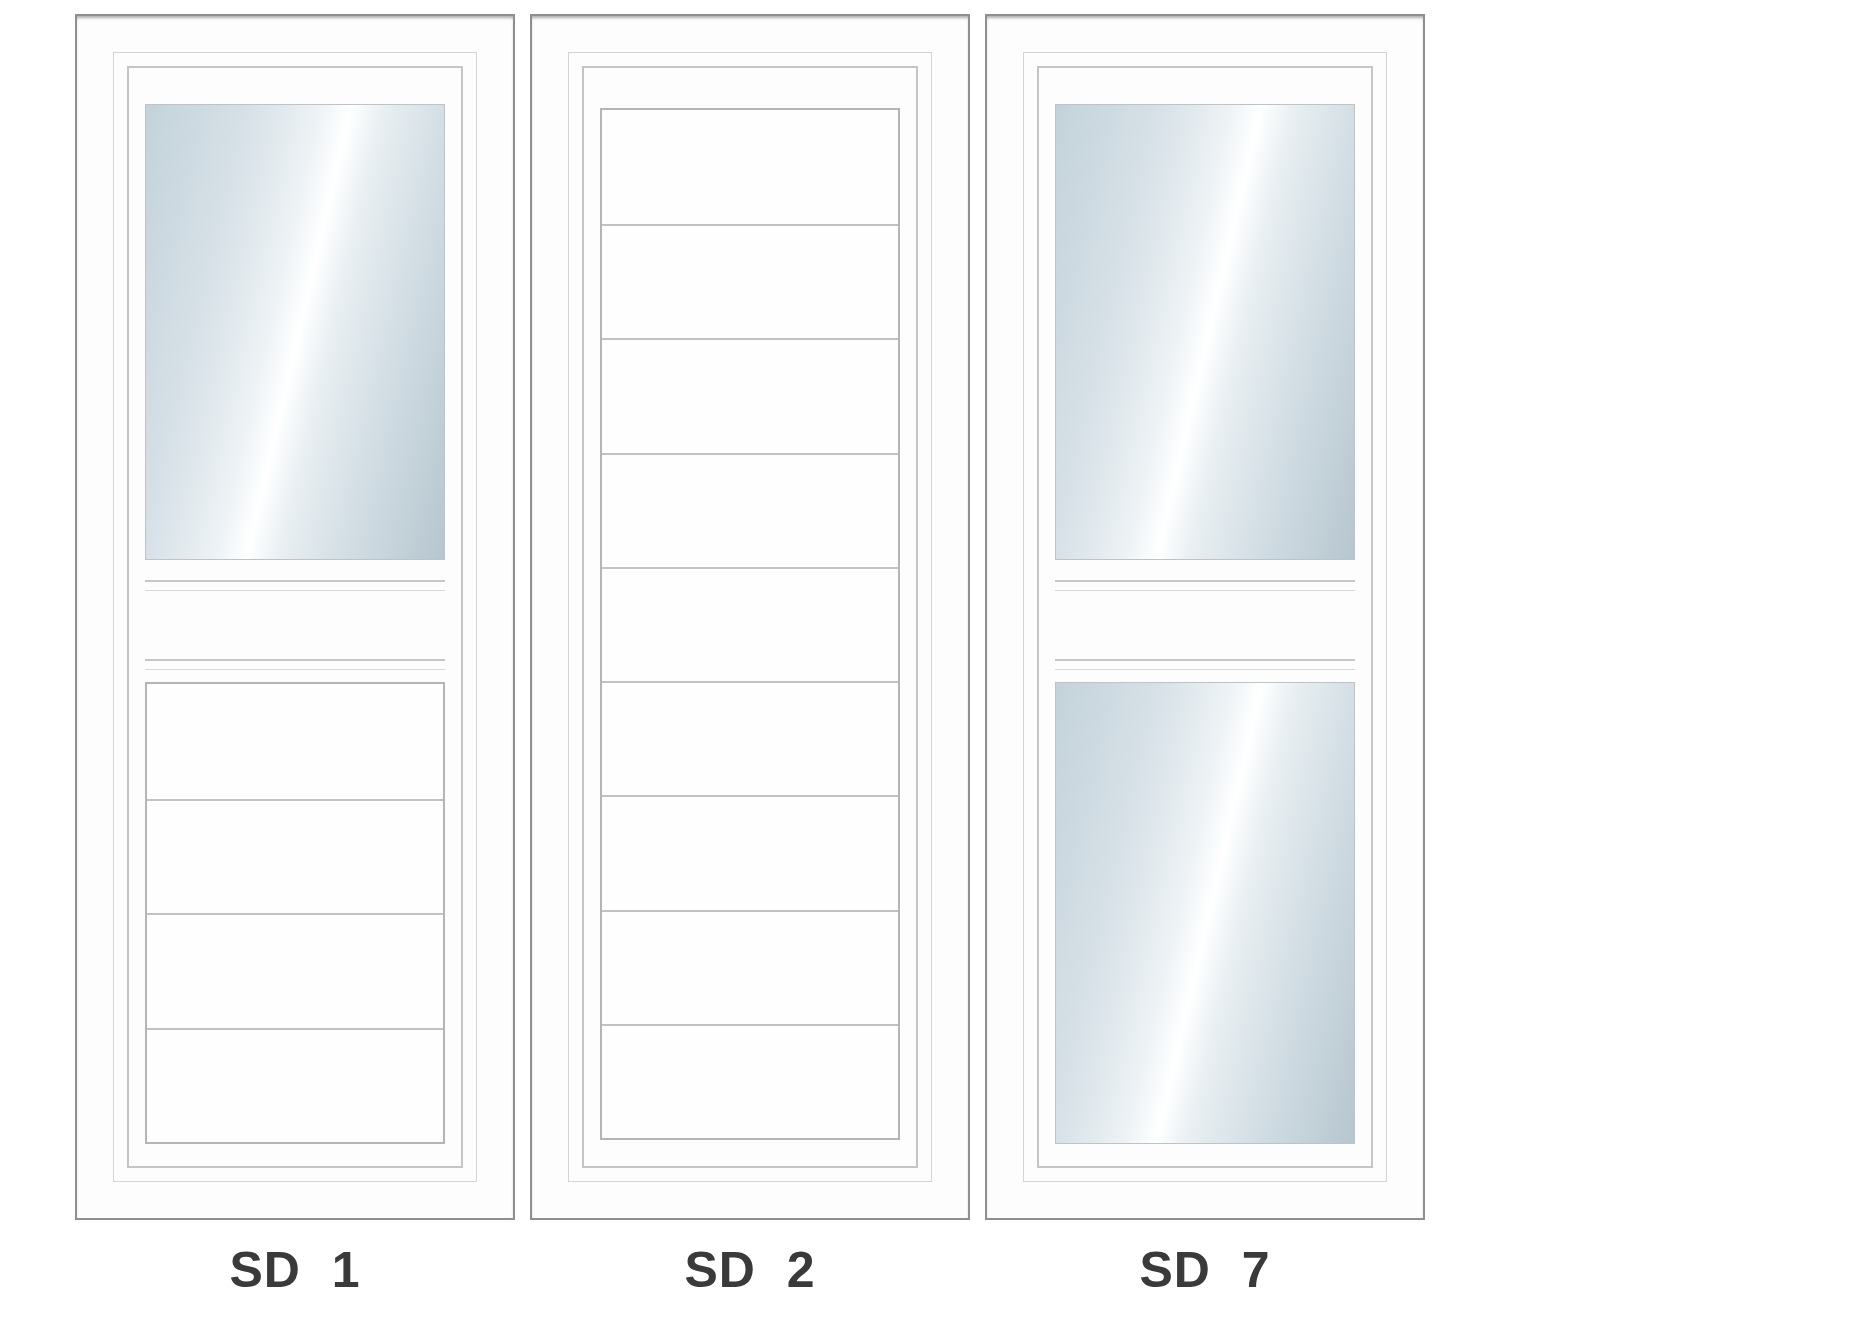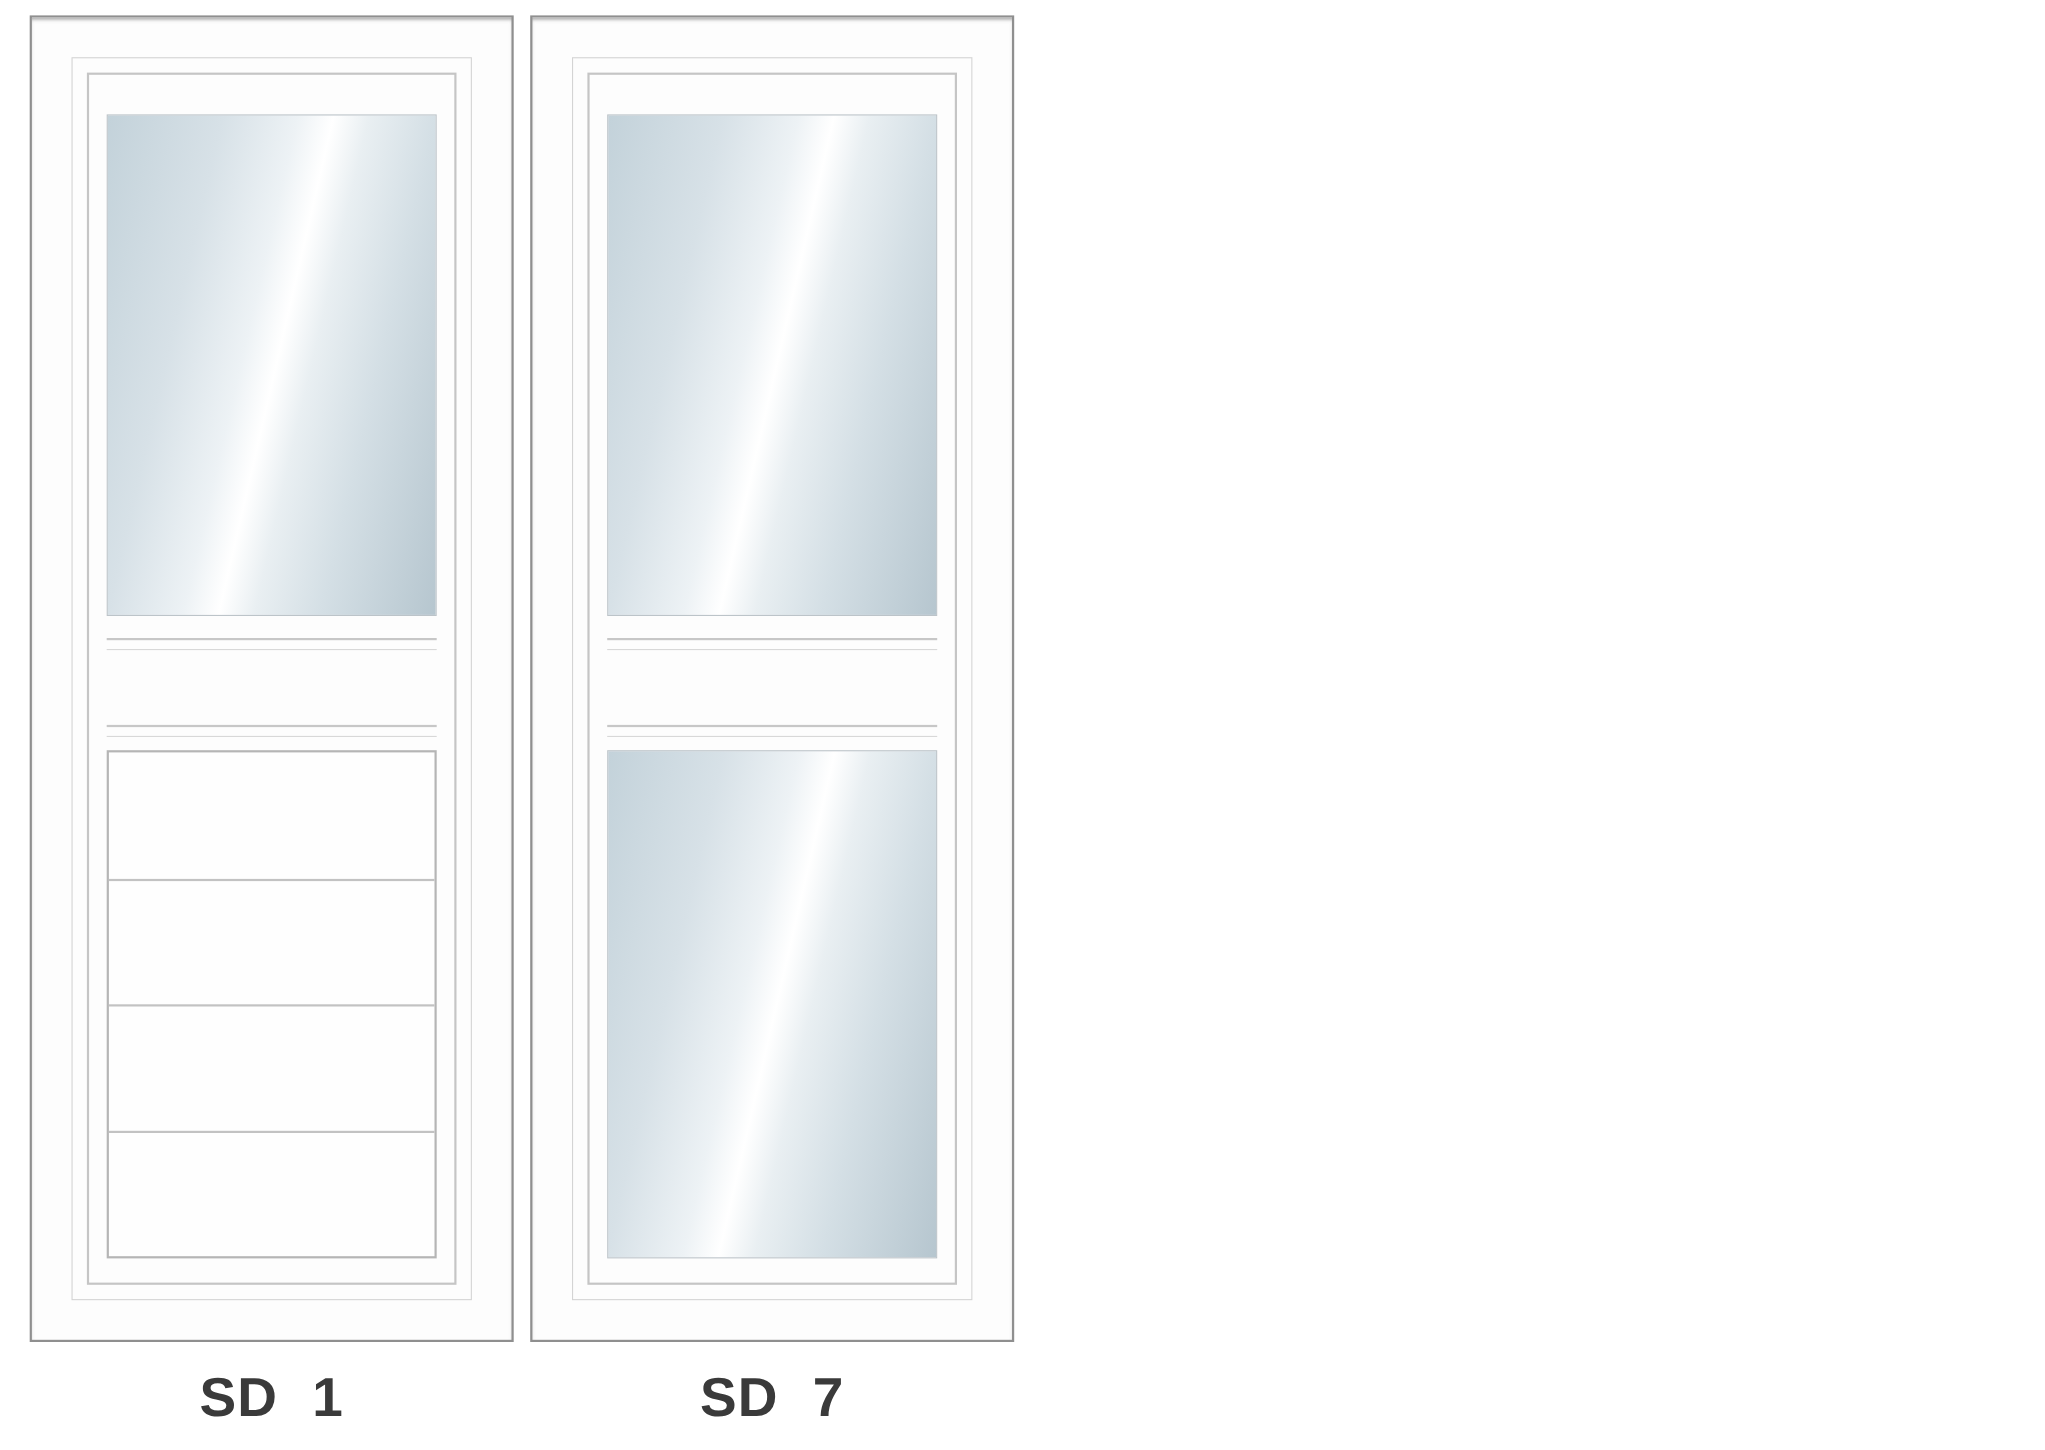--- a/index.html
+++ b/index.html
@@ -8,20 +8,21 @@
     background: #ffffff;
     overflow: hidden;
     font-family: "Liberation Sans", sans-serif;
   }
   .board {
     display: flex;
     gap: 15px;
     padding: 14px 19px 0 27px;
     box-sizing: border-box;
     width: 1519px;
+    margin-left: 48px;
   }
   .door-card { margin: 0; width: 440px; flex: 0 0 auto; }
   .door {
     position: relative;
     width: 440px; height: 1206px;
     box-sizing: border-box;
     background: #fdfdfd;
     border: 2px solid #8f8f8f;
     box-shadow: inset 0 3px 3px -1px rgba(110,110,110,0.55);
   }
@@ -77,20 +78,39 @@
           <div class="block panel lower">
             <div class="divider" style="top: 25%;"></div>
             <div class="divider" style="top: 50%;"></div>
             <div class="divider" style="top: 75%;"></div>
           </div>
         </div>
     </div>
     <figcaption class="door-label">SD 1</figcaption>
   </figure>
 
+  <figure class="door-card">
+    <div class="door">
+      <div class="frame1"></div>
+      <div class="frame2"></div>
+      <div class="content">
+          <div class="block panel full">
+            <div class="divider" style="top: 11.1111%;"></div>
+            <div class="divider" style="top: 22.2222%;"></div>
+            <div class="divider" style="top: 33.3333%;"></div>
+            <div class="divider" style="top: 44.4444%;"></div>
+            <div class="divider" style="top: 55.5556%;"></div>
+            <div class="divider" style="top: 66.6667%;"></div>
+            <div class="divider" style="top: 77.7778%;"></div>
+            <div class="divider" style="top: 88.8889%;"></div>
+          </div>
+        </div>
+    </div>
+    <figcaption class="door-label">SD 2</figcaption>
+  </figure>
 
 
   <figure class="door-card">
     <div class="door">
       <div class="frame1"></div>
       <div class="frame2"></div>
       <div class="content">
           <div class="block glass upper"></div>
           <div class="rails rail1"></div>
           <div class="rails rail2"></div>

